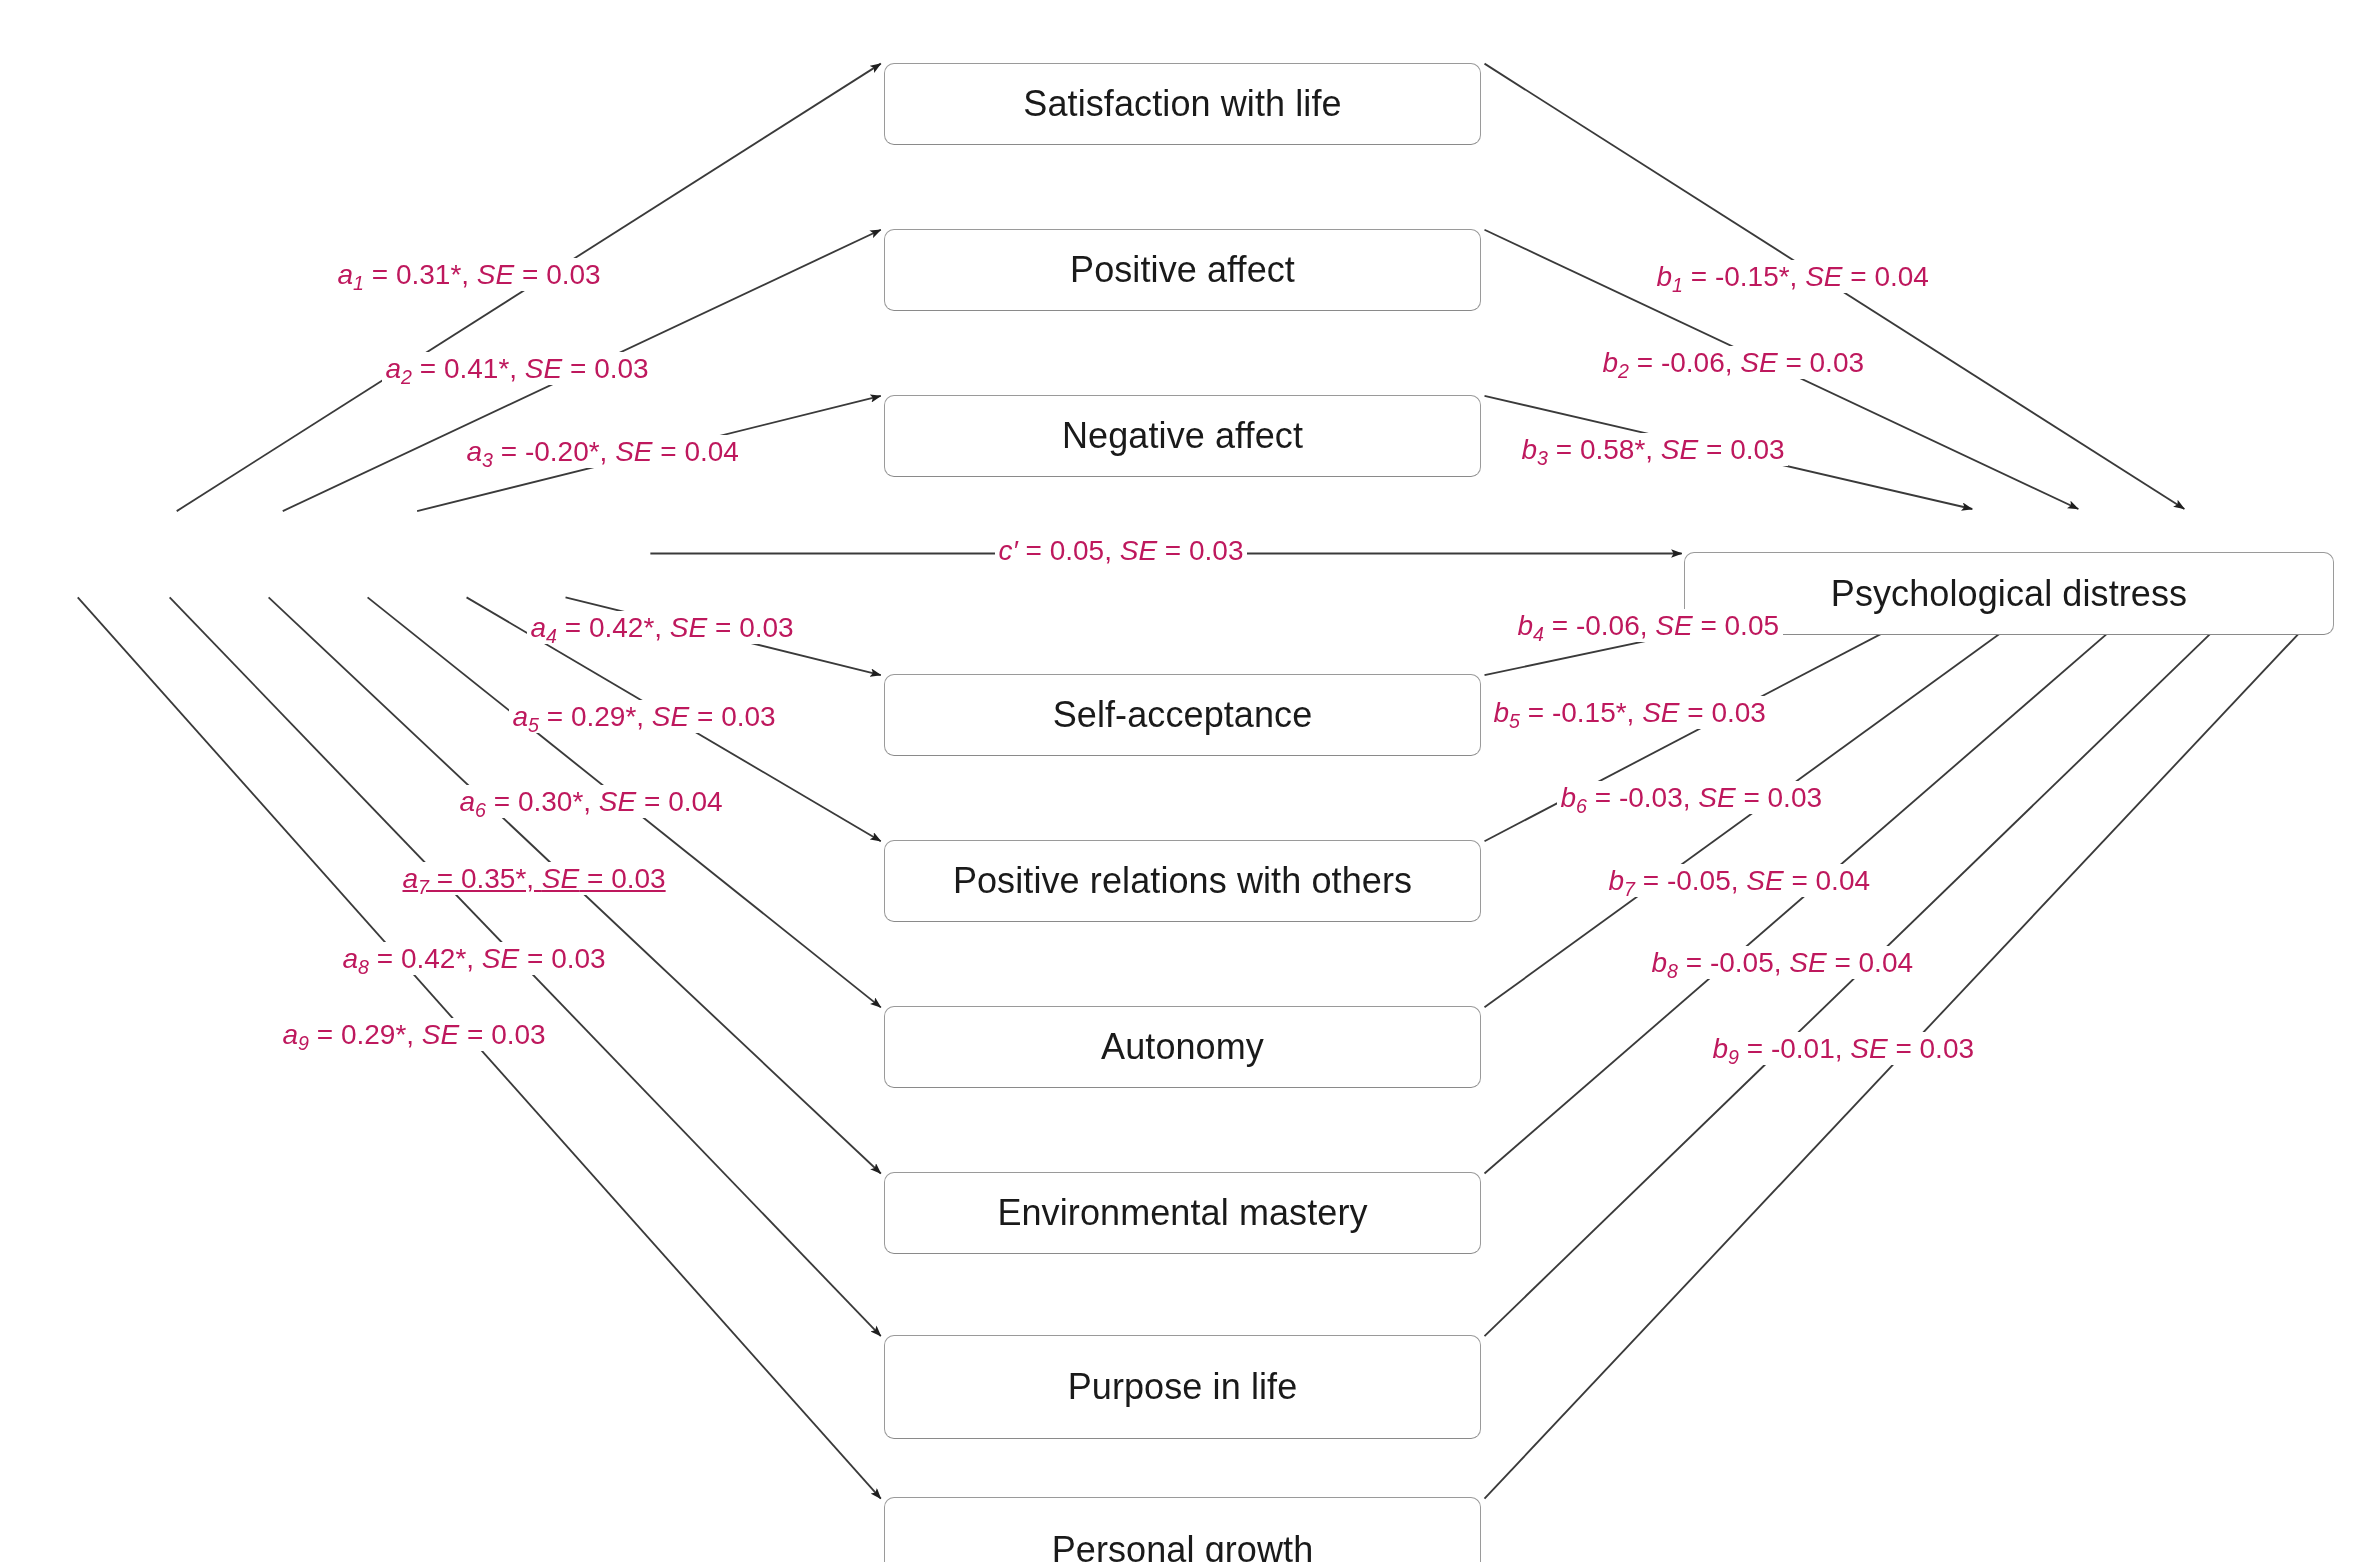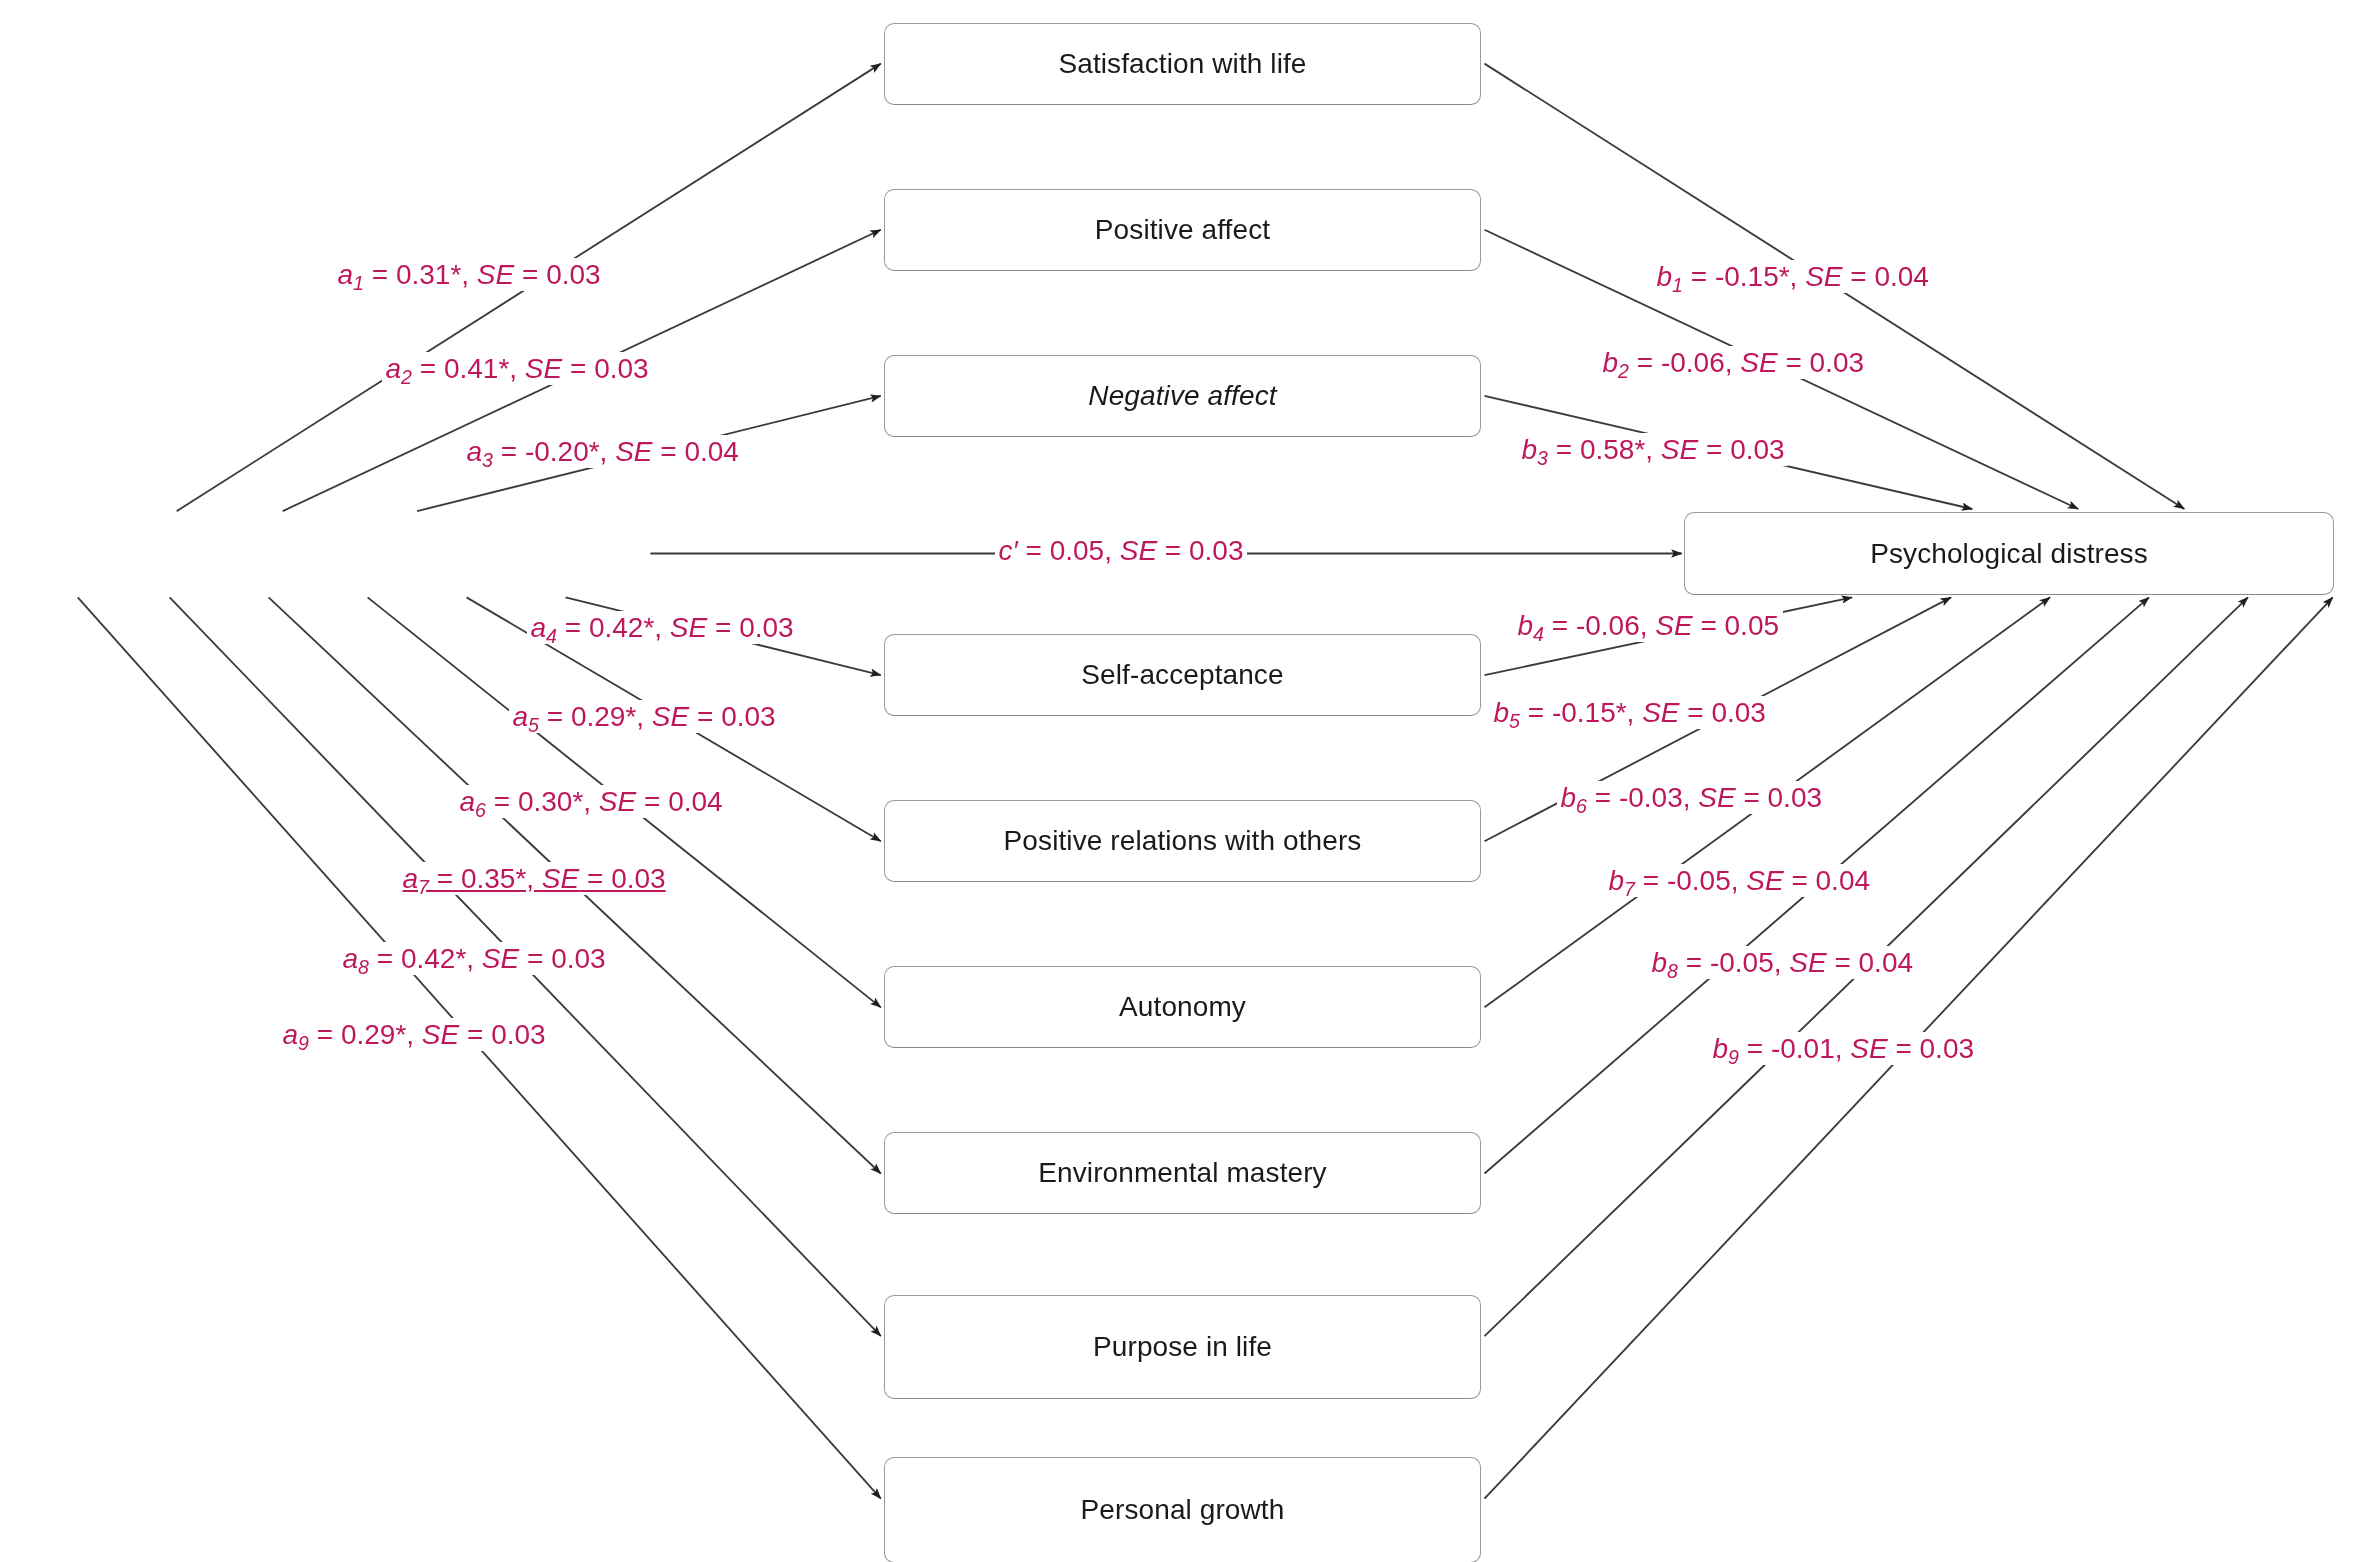--- a/index.html
+++ b/index.html
@@ -26,24 +26,25 @@
     position: absolute;
     box-sizing: border-box;
     border: 1.4px solid #9a9a9a;
     border-bottom-color: #8a8a8a;
     border-radius: 10px;
     background: #ffffff;
     display: flex;
     align-items: center;
     justify-content: center;
     color: #1a1a1a;
-    font-size: 28px;
+    font-size: 36px;
     font-weight: 400;
     letter-spacing: 0.1px;
     white-space: nowrap;
+    margin-top: 40px;
   }
   .path-label {
     position: absolute;
     font-size: 28px;
     color: #be185d;
     white-space: nowrap;
     background: #ffffff;
     padding: 0.7px 3.5px;
     line-height: 1.12;
   }
@@ -100,21 +101,21 @@
   <div class="node-box" style="left:1684px; top:512px; width:650px; height:83px;">
     <span>Psychological distress</span>
   </div>
 
   <div class="node-box" style="left:884px; top:22.6px; width:597px; height:82px;">
     <span>Satisfaction with life</span>
   </div>
   <div class="node-box" style="left:884px; top:189px; width:597px; height:82px;">
     <span>Positive affect</span>
   </div>
-  <div class="node-box" style="left:884px; top:355px; width:597px; height:82px;font-style:italic;">
+  <div class="node-box" style="left:884px; top:355px; width:597px; height:82px;">
     <span>Negative affect</span>
   </div>
   <div class="node-box" style="left:884px; top:634px; width:597px; height:82px;align-items:center;">
     <span>Self-acceptance</span>
   </div>
   <div class="node-box" style="left:884px; top:800px; width:597px; height:82px;">
     <span>Positive relations with others</span>
   </div>
   <div class="node-box" style="left:884px; top:966px; width:597px; height:82px;">
     <span>Autonomy</span>

